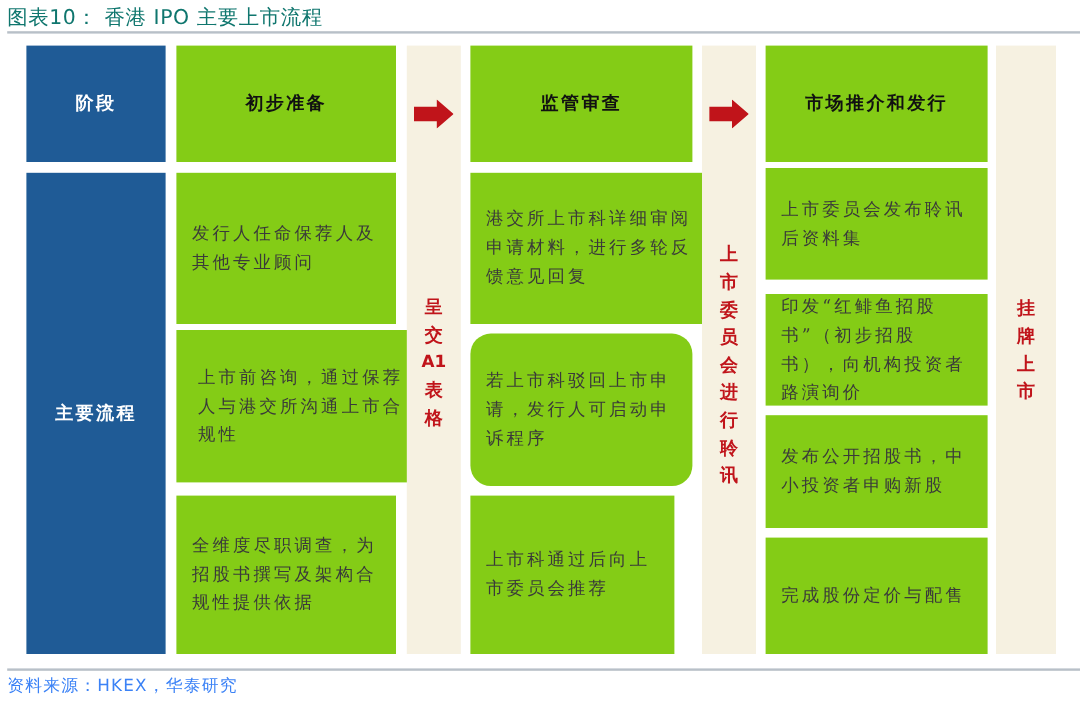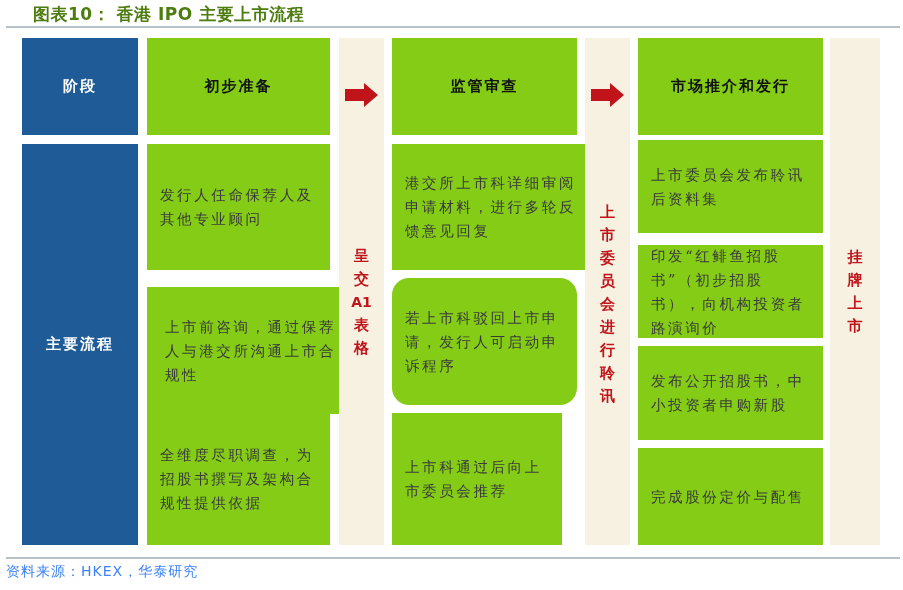--- a/index.html
+++ b/index.html
@@ -1,20 +1,20 @@
 <!DOCTYPE html>
 <html><head>
 <meta charset="utf-8">
 <style>
   html, body { margin:0; padding:0; background:#ffffff; }
   body { width:903px; height:590px; position:relative; overflow:hidden;
          font-family:"DejaVu Serif", "Liberation Serif", serif; }
   .abs { position:absolute; box-sizing:border-box; }
-  .title { left:6px; top:3px; font-size:17px; font-weight:bold; color:#4d7c0f; letter-spacing:0.5px;
-           font-family:"DejaVu Sans","Liberation Sans",sans-serif;margin-left:27px; }
+  .title { left:6px; top:3px; font-size:17px; font-weight:normal; color:#0f766e; letter-spacing:0.5px;
+           font-family:"DejaVu Sans","Liberation Sans",sans-serif; }
   .rule { left:6px; width:894px; height:2px; background:#b8c0c8; }
   .blue { background:#1f5b96; color:#ffffff; display:flex; align-items:center; justify-content:center;
           font-weight:bold; font-size:15px; letter-spacing:2px; }
   .gray { background:#84cc16; color:#333; }
   .hdr { display:flex; align-items:center; justify-content:center; font-weight:bold; font-size:15px; color:#111; letter-spacing:2px; }
   .cell { display:flex; align-items:center; padding:0 12px 0 13px; font-size:14.5px; line-height:24px; letter-spacing:2.6px; color:#3a3a3a; }
   .cell span { display:block; }
   .beige { background:#f6f1e1; }
   .vtext { position:absolute; left:0; right:0; text-align:center; color:#c0141a; font-weight:bold; font-size:15px; line-height:23px; }
   .arrow { position:absolute; }
@@ -27,21 +27,21 @@
 <div class="abs title">图表10：  香港 IPO 主要上市流程</div>
 <div class="abs rule" style="top:26px;"></div>
 
 <div class="abs blue" style="left:22px;top:38px;width:116px;height:97px;">阶段</div>
 <div class="abs blue" style="left:22px;top:144px;width:116px;height:401px;">主要流程</div>
 
 <div class="abs gray hdr" style="left:147px;top:38px;width:183px;height:97px;">初步准备</div>
 <div class="abs gray cell" style="left:147px;top:144px;width:183px;height:126px;">
     <span>发行人任命保荐人及其他专业顾问</span>
   </div>
-<div class="abs gray cell" style="left:147px;top:287px;width:207px;height:127px;padding-left:18px;">
+<div class="abs gray cell" style="left:147px;top:275px;width:207px;height:127px;padding-left:18px;">
     <span>上市前咨询，通过保荐人与港交所沟通上市合规性</span>
   </div>
 <div class="abs gray cell" style="left:147px;top:413px;width:183px;height:132px;">
     <span>全维度尽职调查，为招股书撰写及架构合规性提供依据</span>
   </div>
 
 <div class="abs beige" style="left:339px;top:38px;width:45px;height:507px;">
   <svg class="arrow" style="left:6px;top:45px;" width="33" height="24" viewBox="0 0 33 24">
     <polygon points="0,6 19,6 19,0 33,12 19,24 19,18 0,18" fill="#c0141a"></polygon>
   </svg>

